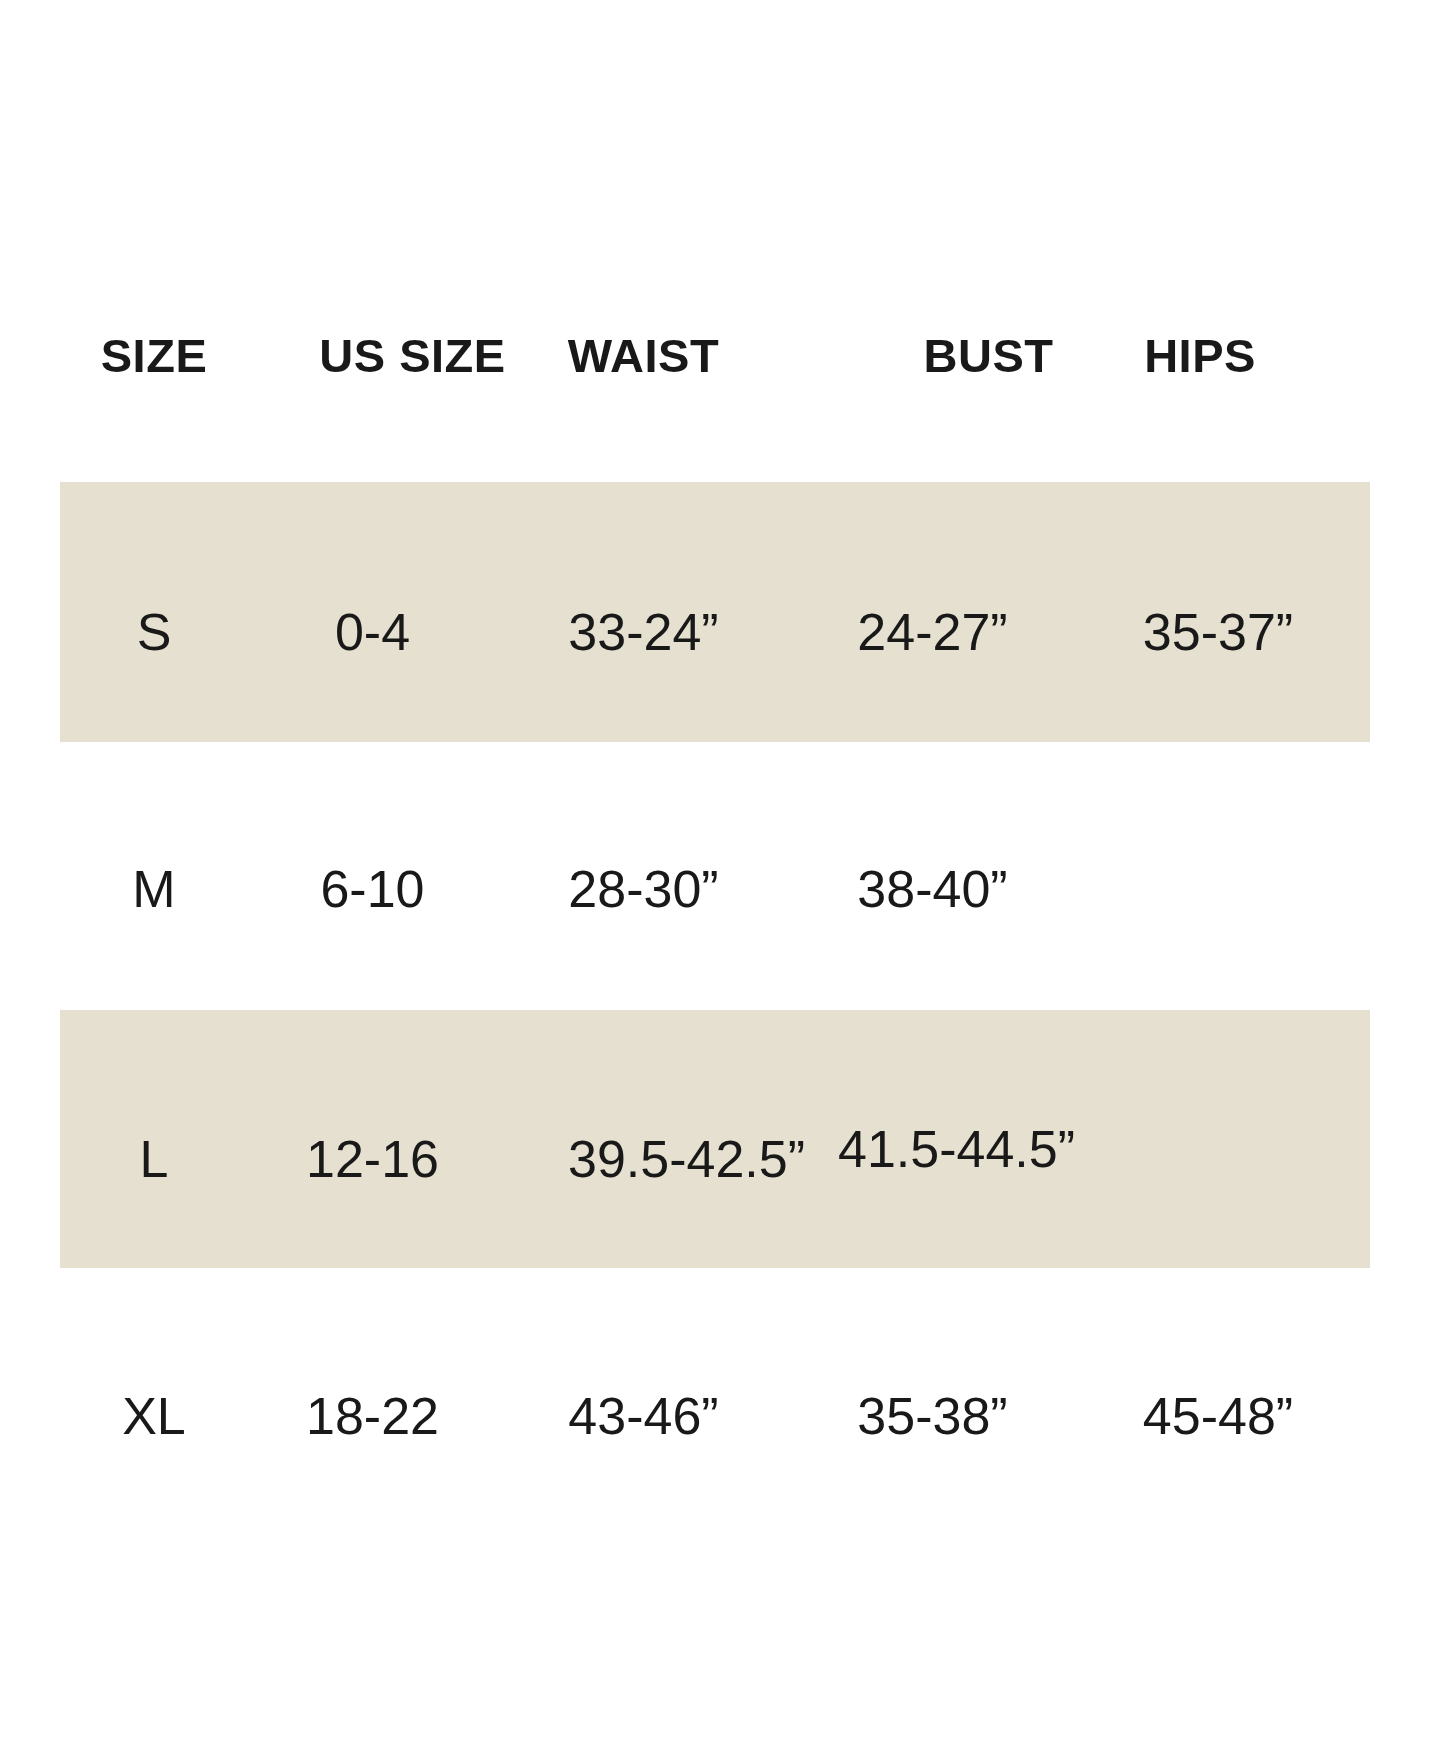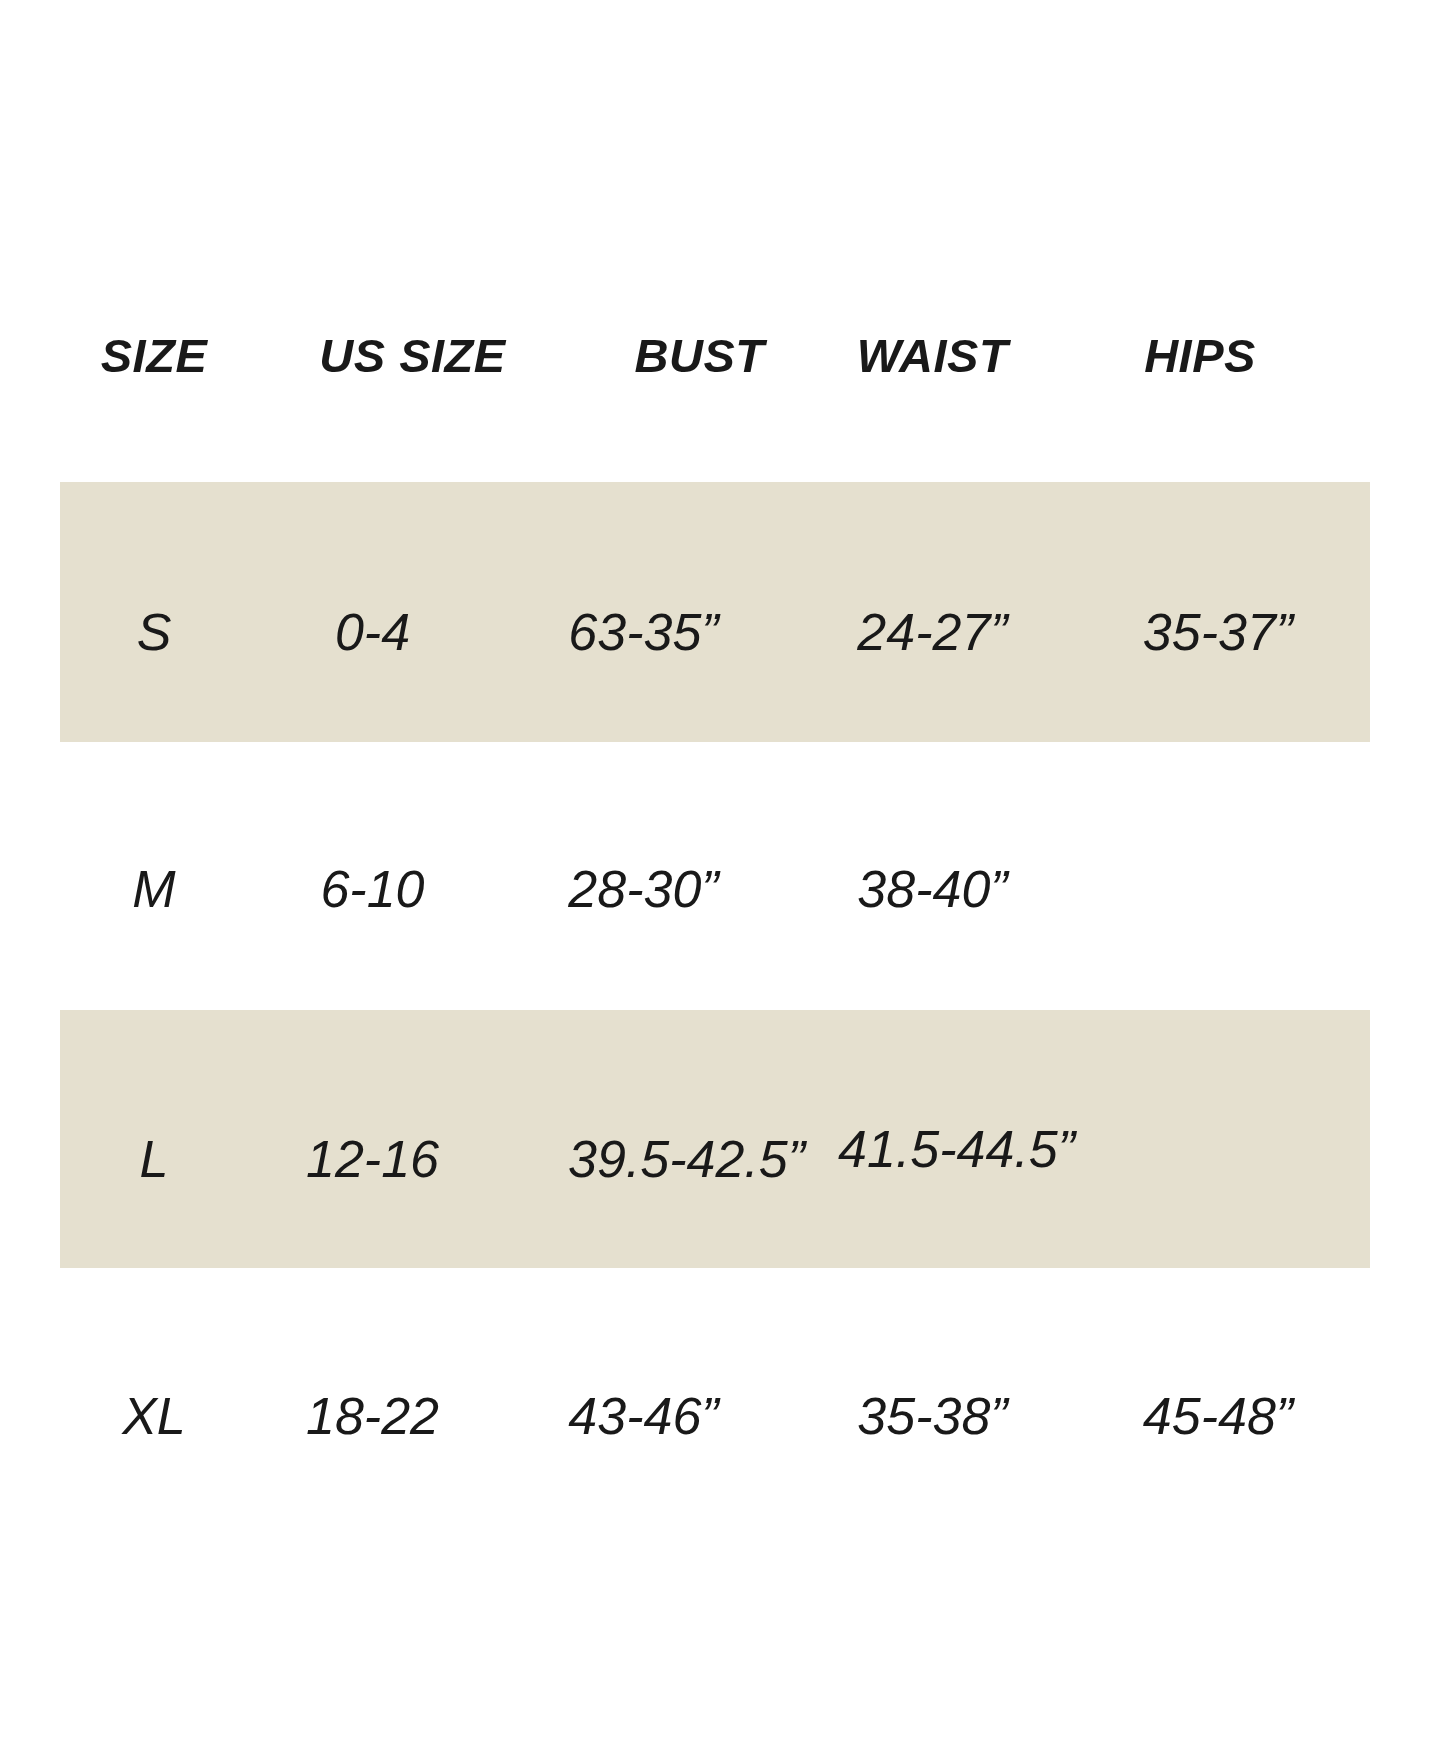--- a/index.html
+++ b/index.html
@@ -8,21 +8,20 @@
     background: #ffffff;
   }
   .page {
     position: relative;
     width: 1445px;
     height: 1740px;
     background: var(--bg, #ffffff);
     overflow: hidden;
     font-family: "Liberation Sans", sans-serif;
     color: var(--text, #191919);
-    font-style: italic;
   }
   .grid {
     position: absolute;
     left: 60px;
     width: 1301px;
     display: grid;
     grid-template-columns: 188px 249px 293px 285px 286px;
   }
   .cell {
     display: flex;
@@ -71,31 +70,31 @@
   .row-l .cell-hips  { position: relative; left: 24px; top: -10px; }
 </style>
 </head>
 <body>
 
 <div class="page">
 
   <div class="grid header-row">
     <div class="cell hcell">SIZE</div>
     <div class="cell hcell nudge-us">US SIZE</div>
+    <div class="cell hcell">WAIST</div>
     <div class="cell hcell nudge-bust">BUST</div>
-    <div class="cell hcell">WAIST</div>
     <div class="cell hcell nudge-hips">HIPS</div>
   </div>
 
   <div class="row row-s">
     <div class="stripe"></div>
     <div class="grid">
       <div class="cell cell-size">S</div>
       <div class="cell cell-us-size">0-4</div>
-      <div class="cell cell-bust">63-35”</div>
+      <div class="cell cell-bust">33-24”</div>
       <div class="cell cell-waist">24-27”</div>
       <div class="cell cell-hips">35-37”</div>
     </div>
   </div>
 
   <div class="row row-m">
     <div class="grid">
       <div class="cell cell-size">M</div>
       <div class="cell cell-us-size">6-10</div>
       <div class="cell cell-waist">28-30”</div>

